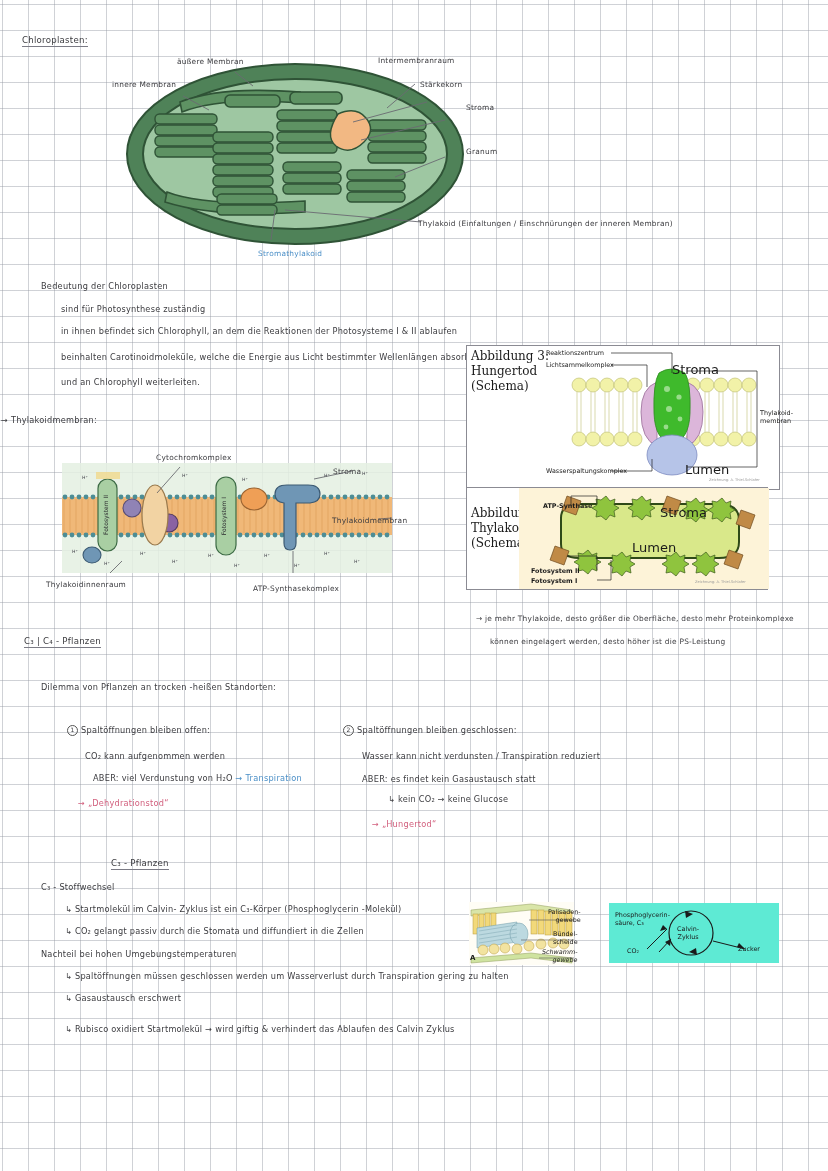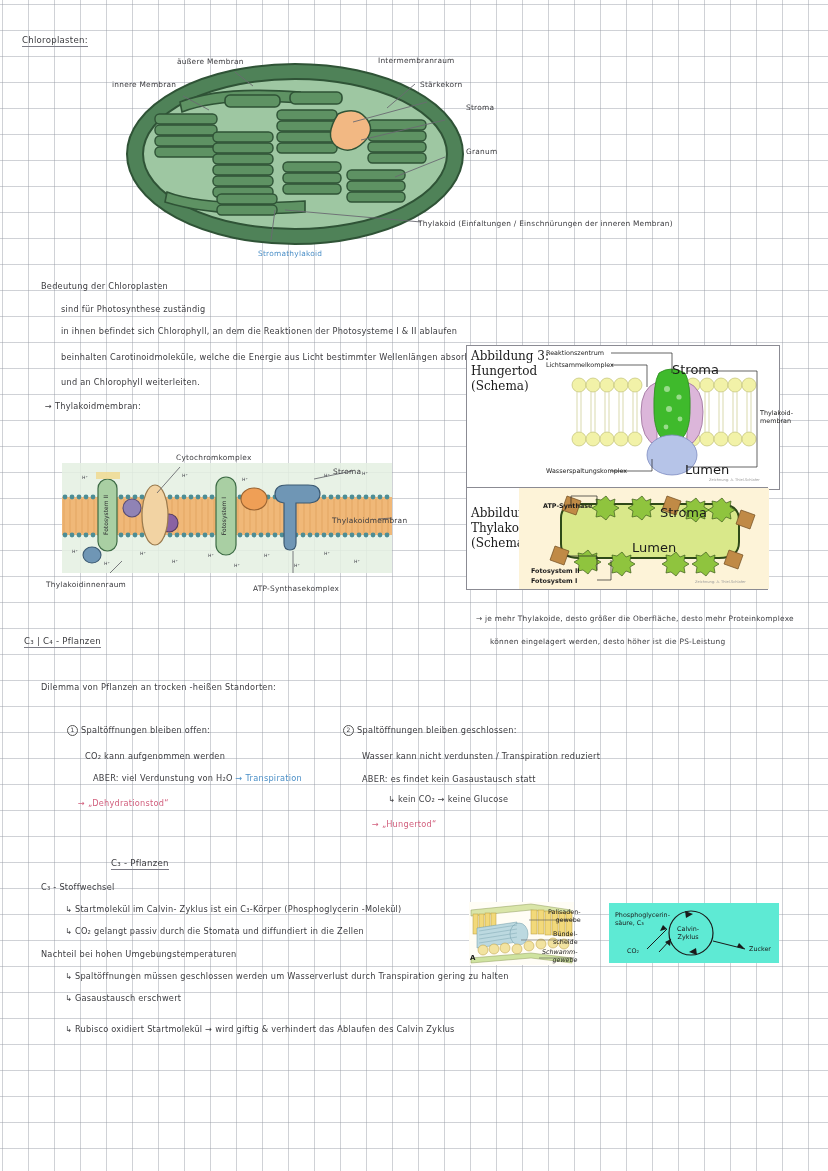--- a/index.html
+++ b/index.html
@@ -126,21 +126,21 @@
 <div class="hw sm" style="left:466px;top:147px;">Granum</div>
 <div class="hw sm" style="left:418px;top:219px;">Thylakoid  (Einfaltungen / Einschnürungen der inneren Membran)</div>
 <div class="hw sm blue" style="left:258px;top:249px;">Stromathylakoid</div>
 
 <div class="hw" style="left:41px;top:281px;">Bedeutung der Chloroplasten</div>
 <div class="hw" style="left:61px;top:304px;">sind für Photosynthese zuständig</div>
 <div class="hw" style="left:61px;top:326px;">in ihnen befindet sich Chlorophyll, an dem die Reaktionen der Photosysteme I &amp; II ablaufen</div>
 <div class="hw" style="left:61px;top:352px;">beinhalten Carotinoidmoleküle, welche die Energie aus Licht bestimmter Wellenlängen absorbieren</div>
 <div class="hw" style="left:61px;top:377px;">und an Chlorophyll weiterleiten.</div>
 
-<div class="hw" style="left:1px;top:401px;padding-left:44px;">→ Thylakoidmembran:</div>
+<div class="hw" style="left:1px;top:415px;">→ Thylakoidmembran:</div>
 
 <svg width="330" height="110" style="position:absolute;left:62px;top:463px;">
   <rect x="0" y="0" width="330" height="110" fill="#e4f0e2" opacity=".85"></rect>
 
   <rect x="0" y="34" width="330" height="38" fill="#f0b878"></rect>
   <g stroke="#d99a52" stroke-width=".7" opacity=".8">
     <path d="M2 36 v34 M8 36 v34 M14 36 v34 M20 36 v34 M26 36 v34 M32 36 v34 M38 36 v34 M44 36 v34 M50 36 v34 M56 36 v34 M62 36 v34 M68 36 v34 M74 36 v34 M80 36 v34 M86 36 v34 M92 36 v34 M98 36 v34 M104 36 v34 M110 36 v34 M116 36 v34 M122 36 v34 M128 36 v34 M134 36 v34 M140 36 v34 M146 36 v34 M152 36 v34 M158 36 v34 M164 36 v34 M170 36 v34 M176 36 v34 M182 36 v34 M188 36 v34 M194 36 v34 M200 36 v34 M206 36 v34 M212 36 v34 M218 36 v34 M224 36 v34 M230 36 v34 M236 36 v34 M242 36 v34 M248 36 v34 M254 36 v34 M260 36 v34 M266 36 v34 M272 36 v34 M278 36 v34 M284 36 v34 M290 36 v34 M296 36 v34 M302 36 v34 M308 36 v34 M314 36 v34 M320 36 v34 M326 36 v34"></path>
   </g>
 
   <g fill="#4d8d95">
@@ -283,21 +283,21 @@
 
   <g stroke="#5a5a62" stroke-width=".8" fill="none">
     <path d="M95 30 L118 4"></path>
     <path d="M252 16 L290 8"></path>
     <path d="M316 56 L330 55"></path>
     <path d="M60 98 L40 118"></path>
     <path d="M231 88 L231 122"></path>
   </g>
 </svg>
 
-<div class="hw sm" style="left:156px;top:453px;margin-left:20px;">Cytochromkomplex</div>
+<div class="hw sm" style="left:156px;top:453px;">Cytochromkomplex</div>
 <div class="hw sm" style="left:333px;top:467px;">Stroma</div>
 <div class="hw sm" style="left:332px;top:516px;">Thylakoidmembran</div>
 <div class="hw sm" style="left:46px;top:580px;">Thylakoidinnenraum</div>
 <div class="hw sm" style="left:253px;top:584px;">ATP-Synthasekomplex</div>
 
 <div class="fig" style="left:466px;top:345px;width:314px;height:145px;">
   <div class="figlbl" style="left:4px;top:3px;">
     <span>Abbildung 3:</span><br><span>Hungertod</span><br><span>(Schema)</span>
   </div>
   <svg width="250" height="142" style="position:absolute;left:60px;top:1px;">
@@ -519,15 +519,15 @@
       <path d="M104 38 L136 46" stroke="#1a1a1a" stroke-width="1" fill="none"></path>
       <path d="M136 46 l-8 -2 2 -4 z" fill="#1a1a1a"></path>
     </svg>
     <div class="figtxt" style="left:6px;top:8px;line-height:1.3;">
       <span>Phosphoglycerin-</span><br><span>säure, C₃</span>
     </div>
     <div class="figtxt" style="left:68px;top:22px;line-height:1.3;text-align:center;">
       <span>Calvin-</span><br><span>Zyklus</span>
     </div>
     <div class="figtxt" style="left:18px;top:44px;">CO₂</div>
-    <div class="figtxt" style="left:140px;top:42px;">Zucker</div>
+    <div class="figtxt" style="left:129px;top:42px;">Zucker</div>
   </div>
 </div>
 
 </body></html>

